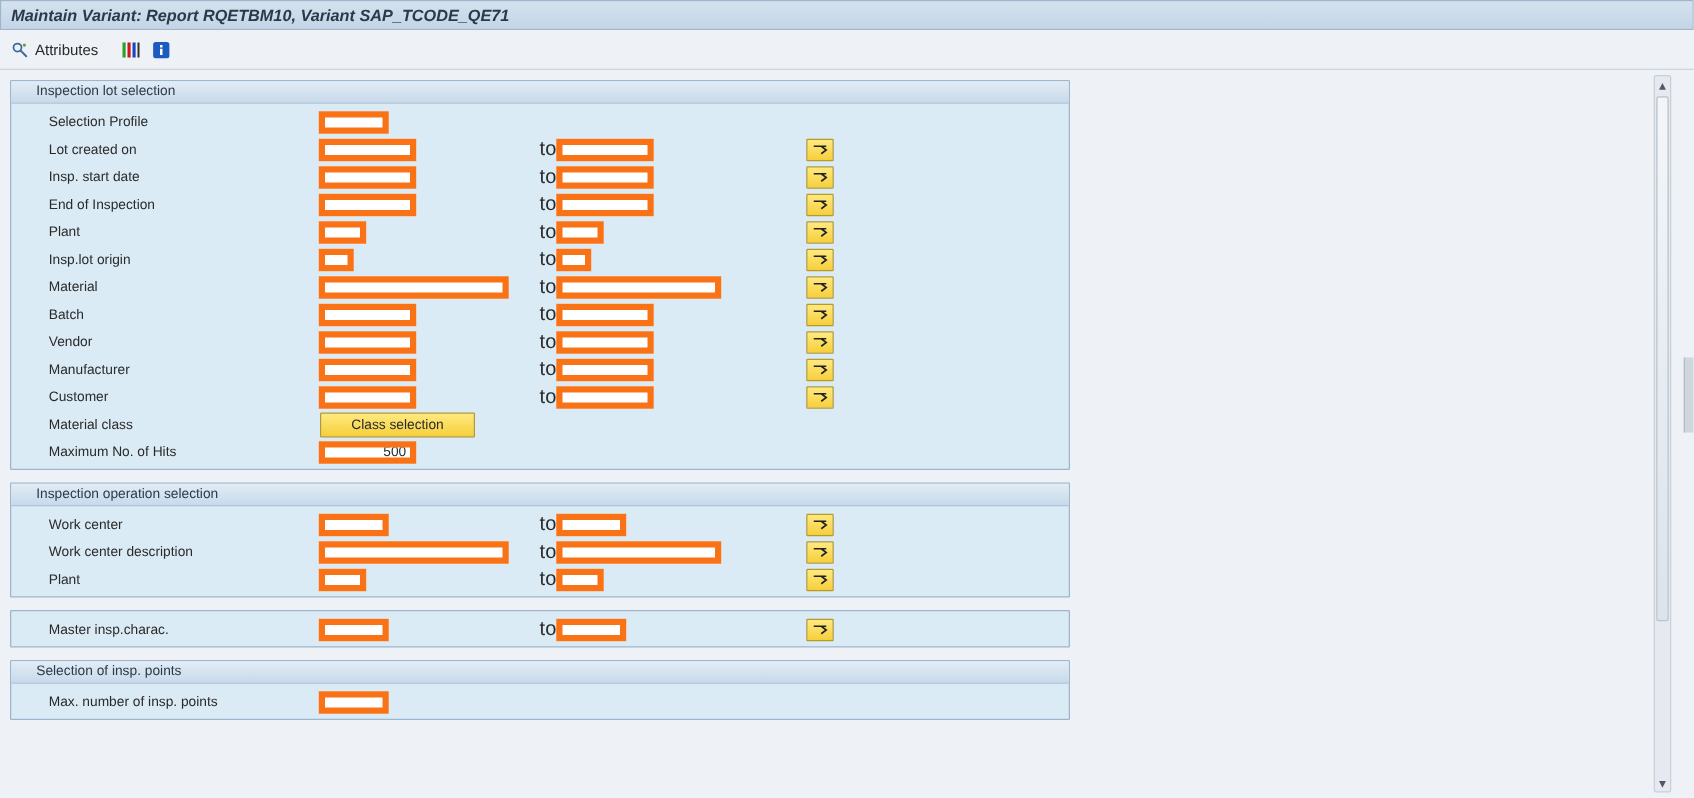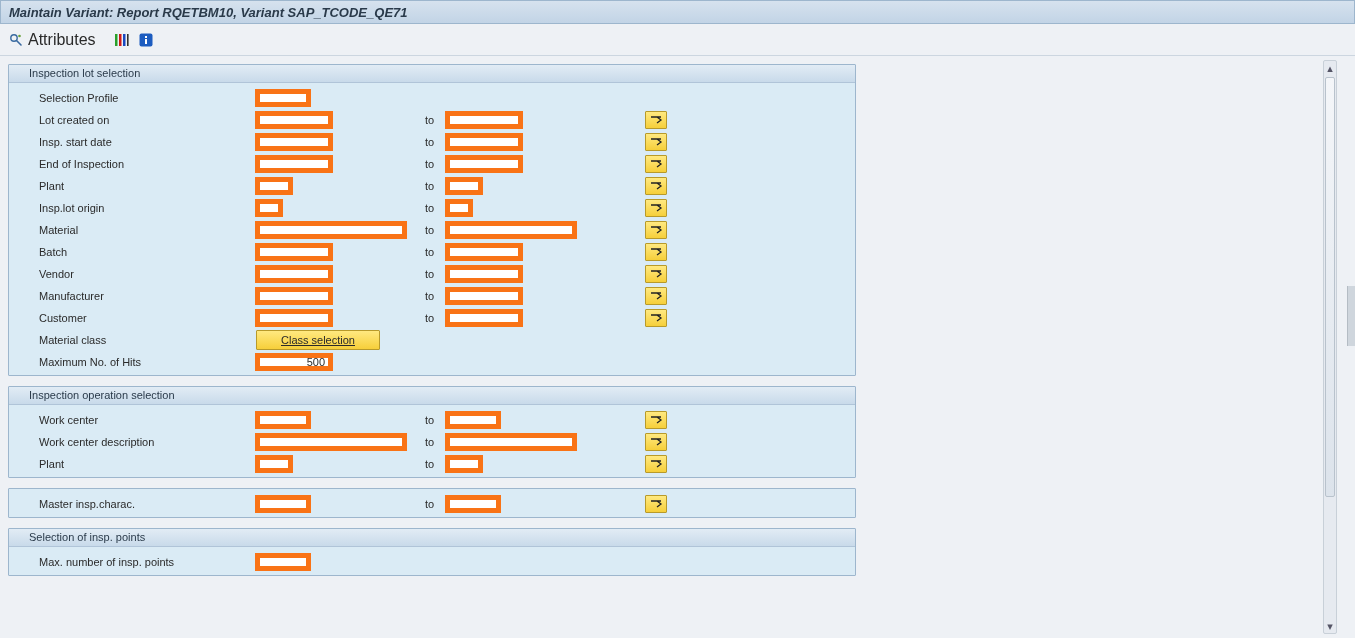--- a/index.html
+++ b/index.html
@@ -32,21 +32,21 @@
     height: 32px;
     border-bottom: 1px solid #ccd6e0;
     background: #eef1f5;
   }
   .tool-icon {
     width: 16px; height: 16px;
     display: inline-flex; align-items:center; justify-content:center;
   }
   .attributes-item {
     display: inline-flex; align-items: center; gap: 4px;
-    font-size: 16px; color: #2a2a2a;
+    font-size: 12px; color: #2a2a2a;
     cursor: pointer;
   }
   .content-area {
     position: relative;
     padding: 8px 10px 8px 8px;
     height: calc(638px - 24px - 32px);
     overflow: hidden;
     background: #eef1f5;
   }
   .scroll-track {
@@ -91,21 +91,21 @@
     align-items: center;
     height: 22px;
   }
   .label {
     padding-left: 14px;
     color: #2a2a2a;
   }
   .cell-from, .cell-to-input {
     display:flex; align-items:center;
   }
-  .to-label { text-align: left; font-size:11px; color:#2a2a2a; }
+  .to-label { text-align: right; font-size:16px; color:#2a2a2a; }
   input.sap-inp {
     border: 5px solid #f97316;
     background: #fff;
     height: 18px;
     padding: 1px 3px;
     font-size: 11px;
     color:#2a2a2a;
   }
   .w-tiny { width: 28px; }
   .w-xs   { width: 38px; }
@@ -124,21 +124,20 @@
   .class-btn {
     width: 124px; height: 20px;
     border: 1px solid #b89a2a;
     background: linear-gradient(#ffe980,#f6cf3a);
     display:flex;align-items:center;justify-content:center;
     cursor:pointer;
     font-size:11px;
     color:#2a2a2a;
     border-radius:1px;
     margin-left: 1px;
-    text-decoration: underline;
   }
   .outer-scroll-grip {
     position:absolute;
     right: 0px;
     width: 8px;
     background:#cfd6dd;
     border-left:1px solid #b4bcc4;
   }
 </style>
 </head>

